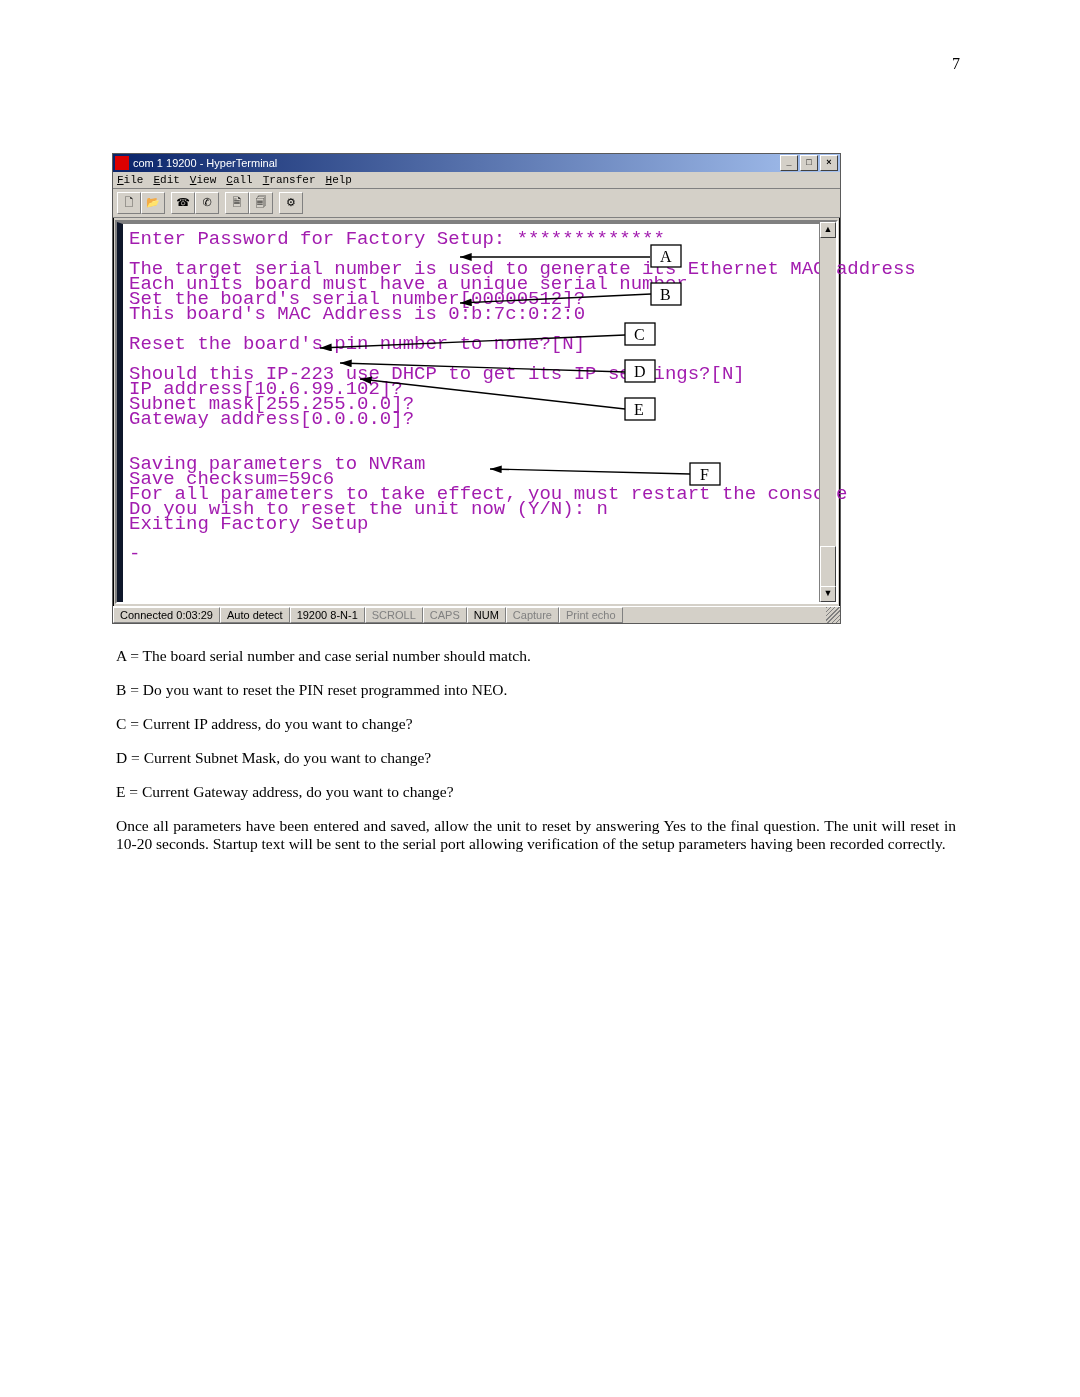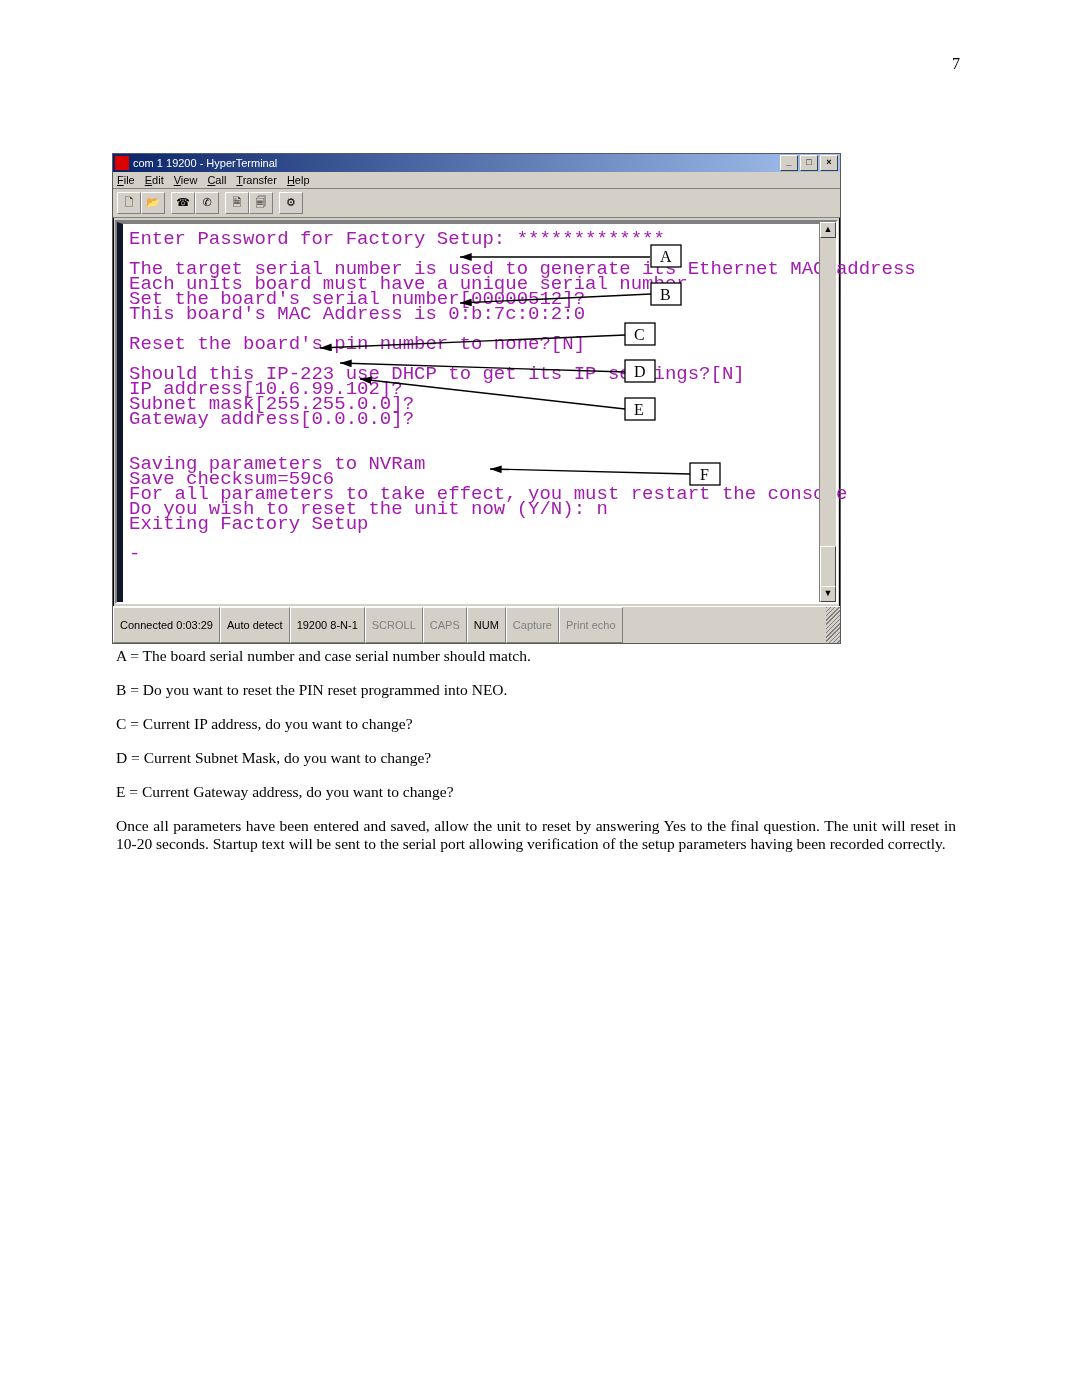--- a/index.html
+++ b/index.html
@@ -58,21 +58,21 @@
     font-family: Arial, sans-serif;
     font-size: 9px; font-weight: bold;
     color: #000;
     text-align: center;
     line-height: 12px;
     cursor: pointer;
   }
 
   .menubar {
     background: #d4d0c8;
-    font-family: Liberation Sans, sans-serif;
+    font-family: Liberation Mono, monospace;
     font-size: 11px;
     padding: 2px 4px;
     border-bottom: 1px solid #808080;
     display: flex;
     gap: 10px;
   }
   .menubar span { cursor: pointer; }
   .menubar u { text-decoration: underline; }
 
   .toolbar {
@@ -146,21 +146,21 @@
 
   
   .statusbar {
     display: flex;
     font-family: Tahoma, Arial, sans-serif;
     font-size: 11px;
     background: #d4d0c8;
     border-top: 1px solid #fff;
   }
   .statusbar .cell {
-    padding: 11px 6px;
+    padding: 1px 6px;
     border: 1px solid #808080;
     border-top-color: #fff;
     border-left-color: #fff;
     color: #000;
     text-align: center;
   }
   .statusbar .cell.dim { color: #808080; }
   .resize-grip {
     margin-left: auto;
     width: 14px;

